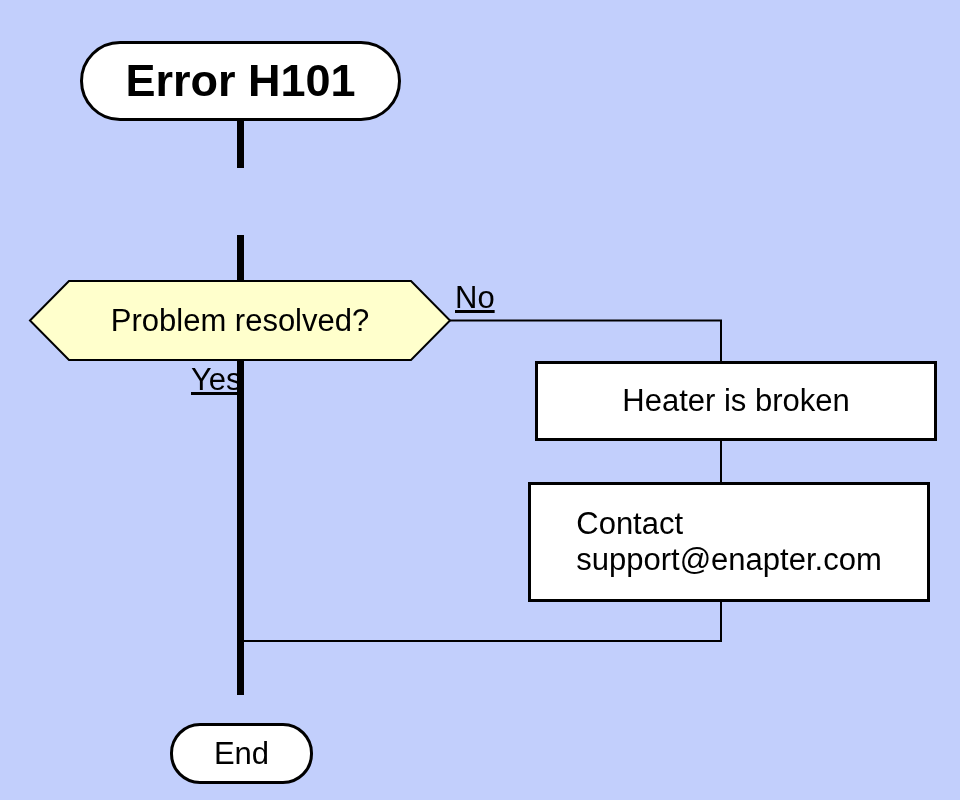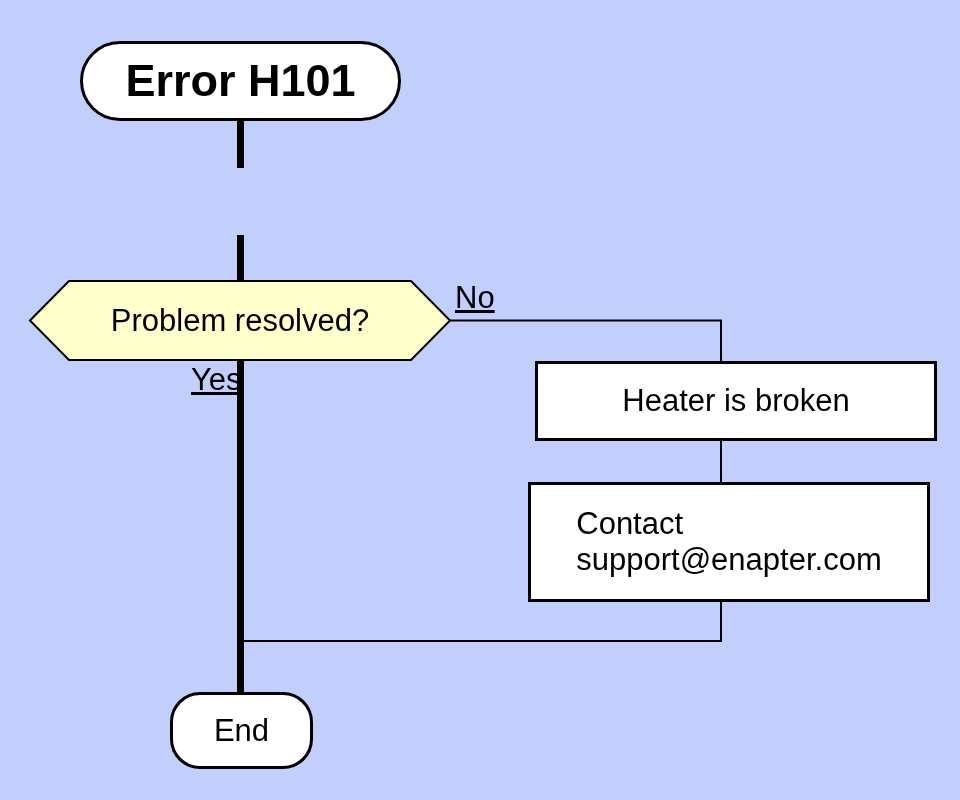--- a/index.html
+++ b/index.html
@@ -53,22 +53,22 @@
     border-radius: 40px;
     font-size: 45px;
     font-weight: bold;
   }
 
   .process-box { left: 40px;  top: 161px; width: 403px; height: 80px; }
   .heater-box  { left: 520px; top: 361px; width: 402px; height: 80px; margin-left: 15px; }
   .contact-box { left: 520px; top: 482px; width: 402px; height: 120px; margin-left: 8px; }
 
   .end {
-    left: 170px; top: 692px;
-    width: 143px; height: 77px;
+    left: 170px; top: 723px;
+    width: 143px; height: 61px;
     border-radius: 30px;
   }
 
   .decision-label {
     position: absolute;
     left: 30px; top: 281px;
     width: 420px; height: 80px;
     display: flex;
     align-items: center;
     justify-content: center;

